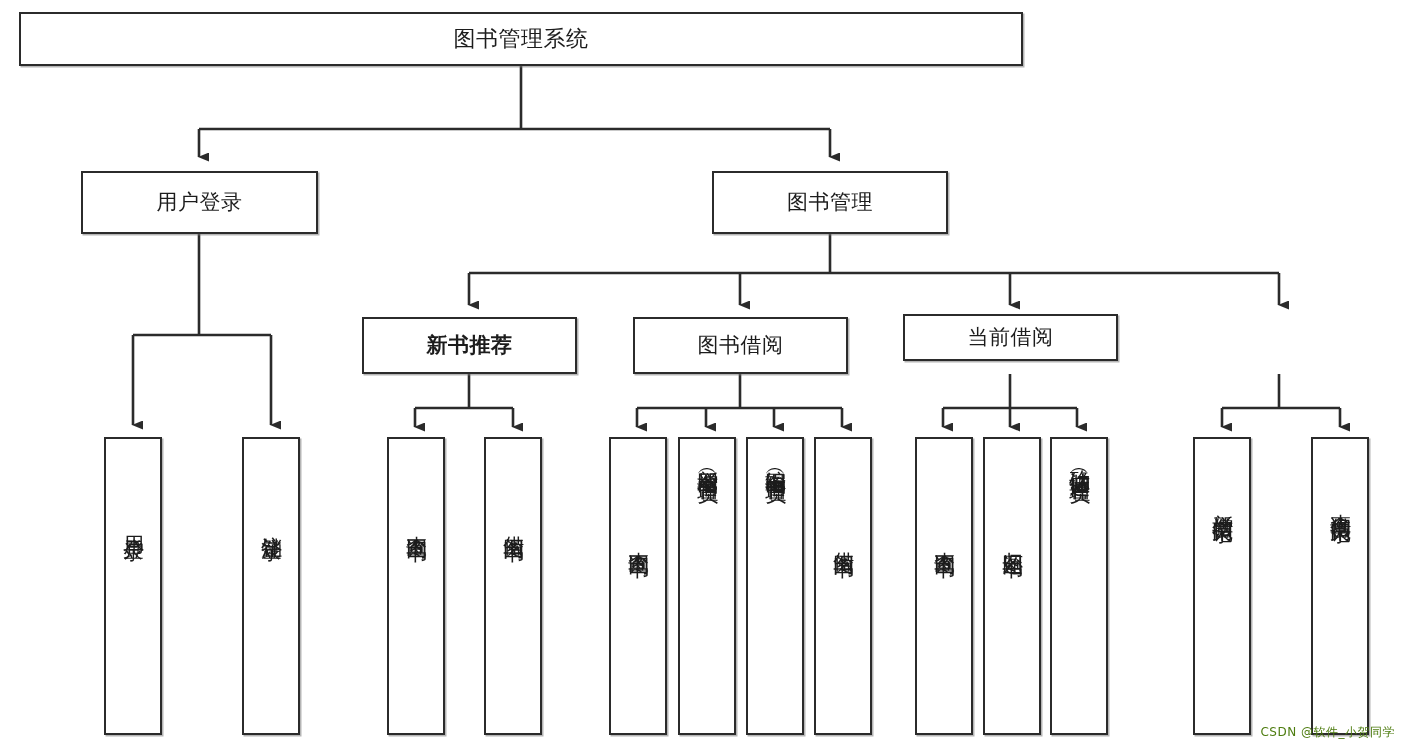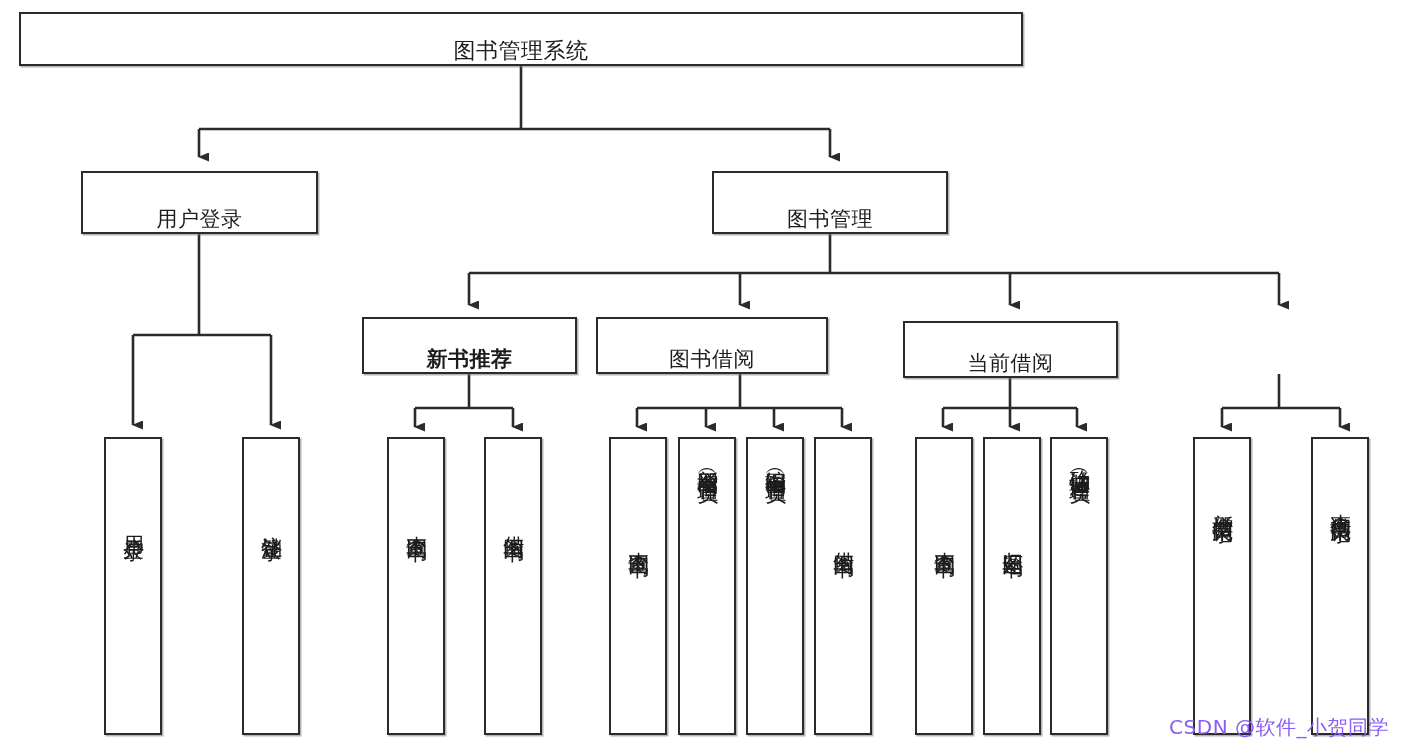--- a/index.html
+++ b/index.html
@@ -27,21 +27,21 @@
     height: 747px;
     pointer-events: none;
   }
   .node {
     position: absolute;
     box-sizing: border-box;
     background: #ffffff;
     border: 2px solid #2b2b2b;
     box-shadow: 1.5px 1.5px 0 0 rgba(120,120,120,0.55);
     display: flex;
-    align-items: flex-end;
+    align-items: center;
     justify-content: center;
     z-index: 2;
   }
   .node-label {
     font-size: 21px;
     line-height: 1.18;
     letter-spacing: 0.5px;
     color: #1c1c1c;
     text-align: center;
     white-space: nowrap;
@@ -67,24 +67,24 @@
     margin-top: 86px;
   }
   .node.vertical.top .node-label {
     margin-top: 4px;
   }
   .node.vertical.upper .node-label {
     margin-top: 48px;
   }
   #watermark {
     position: absolute;
-    right: 16px;
+    right: 10px;
     bottom: 6px;
-    font-size: 20px;
-    color: #8b5cf6;
+    font-size: 12px;
+    color: #4d7c0f;
     letter-spacing: 0.5px;
     z-index: 3;
     white-space: nowrap;
   }
 </style>
 </head>
 <body>
 
 <div id="canvas">
 
@@ -147,25 +147,25 @@
   </div>
 
   <div class="node" style="left:712px; top:171px; width:236px; height:63px;">
     <span class="node-label">图书管理</span>
   </div>
 
   <div class="node" style="left:362px; top:317px; width:215px; height:57px;font-weight:bold;">
     <span class="node-label">新书推荐</span>
   </div>
 
-  <div class="node" style="left:596px; top:317px; width:232px; height:57px;">
+  <div class="node" style="left:633px; top:317px; width:215px; height:57px;">
     <span class="node-label">图书借阅</span>
   </div>
 
-  <div class="node" style="left:903px; top:321px; width:215px; height:57px;">
+  <div class="node" style="left:903px; top:314px; width:215px; height:47px;">
     <span class="node-label">当前借阅</span>
   </div>
 
 
   <div class="node vertical mid" style="left:104px; top:437px; width:58px; height:298px;">
     <span class="node-label">用户登录</span>
   </div>
 
   <div class="node vertical mid" style="left:242px; top:437px; width:58px; height:298px;">
     <span class="node-label">注销登录</span>

